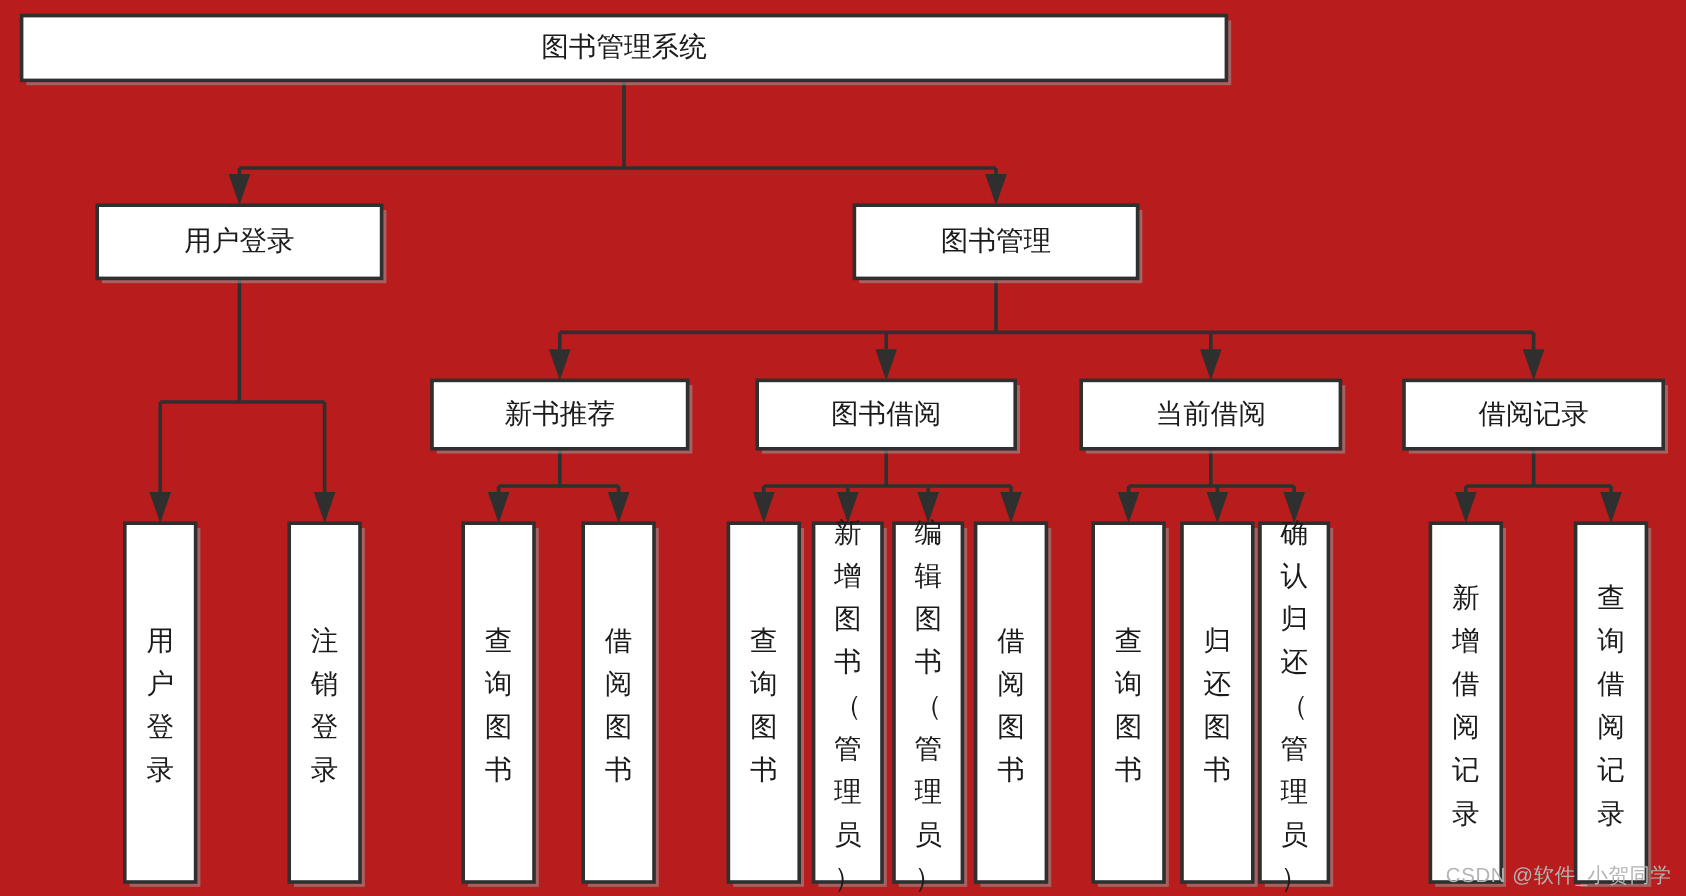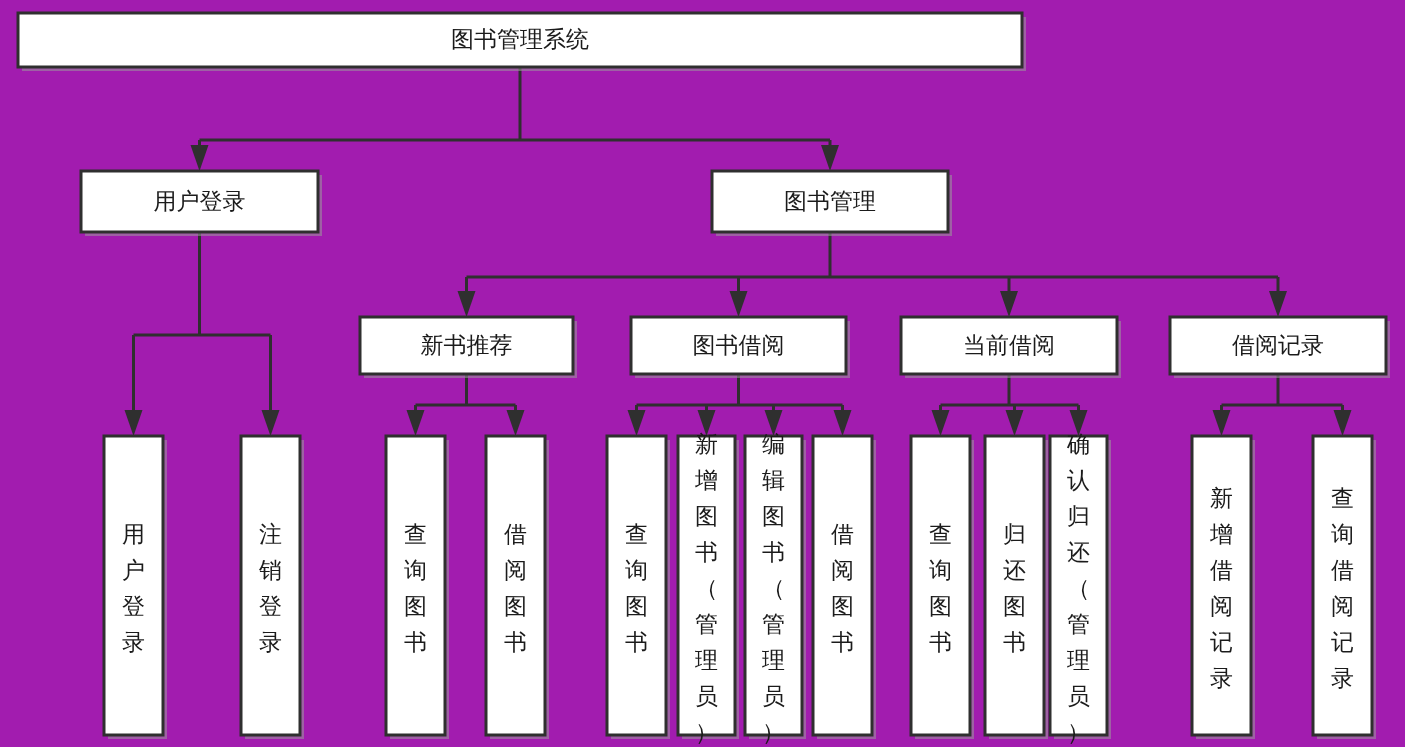--- a/index.html
+++ b/index.html
@@ -10,21 +10,21 @@
   body {
     width: 1405px;
     height: 747px;
     font-family: "Liberation Sans", "DejaVu Sans", sans-serif;
     overflow: hidden;
   }
   #diagram-root {
     position: relative;
     width: 1405px;
     height: 747px;
-    background: #a21caf;
+    background: #b91c1c;
   }
   svg#diagram-svg {
     position: absolute;
     left: 0;
     top: 0;
     width: 1405px;
     height: 747px;
     display: block;
   }
   .node-box {
@@ -239,13 +239,14 @@
           <rect x="1192" y="436" width="59" height="299" class="node-box"></rect>
           <text x="1221.5" y="505.58" class="node-label-v"><tspan x="1221.5" dy="0">新</tspan><tspan x="1221.5" dy="36">增</tspan><tspan x="1221.5" dy="36">借</tspan><tspan x="1221.5" dy="36">阅</tspan><tspan x="1221.5" dy="36">记</tspan><tspan x="1221.5" dy="36">录</tspan></text>
         </g>
         <g>
           <rect x="1317" y="440" width="59" height="299" class="node-shadow"></rect>
           <rect x="1313" y="436" width="59" height="299" class="node-box"></rect>
           <text x="1342.5" y="505.58" class="node-label-v"><tspan x="1342.5" dy="0">查</tspan><tspan x="1342.5" dy="36">询</tspan><tspan x="1342.5" dy="36">借</tspan><tspan x="1342.5" dy="36">阅</tspan><tspan x="1342.5" dy="36">记</tspan><tspan x="1342.5" dy="36">录</tspan></text>
         </g>
       </g>
   </svg>
+  <div class="watermark-text">CSDN @软件_小贺同学</div>
 </div>
 
 </body></html>

